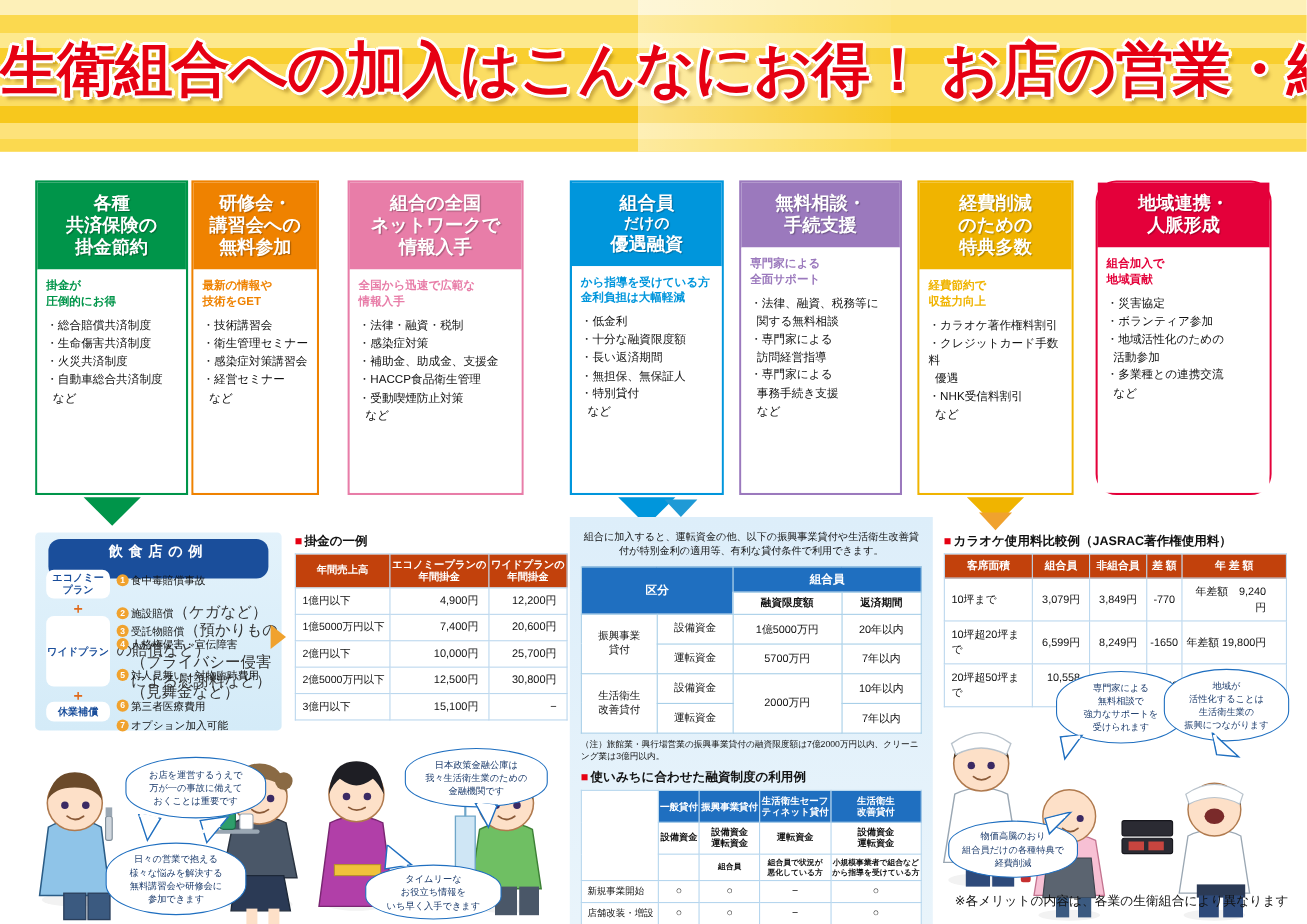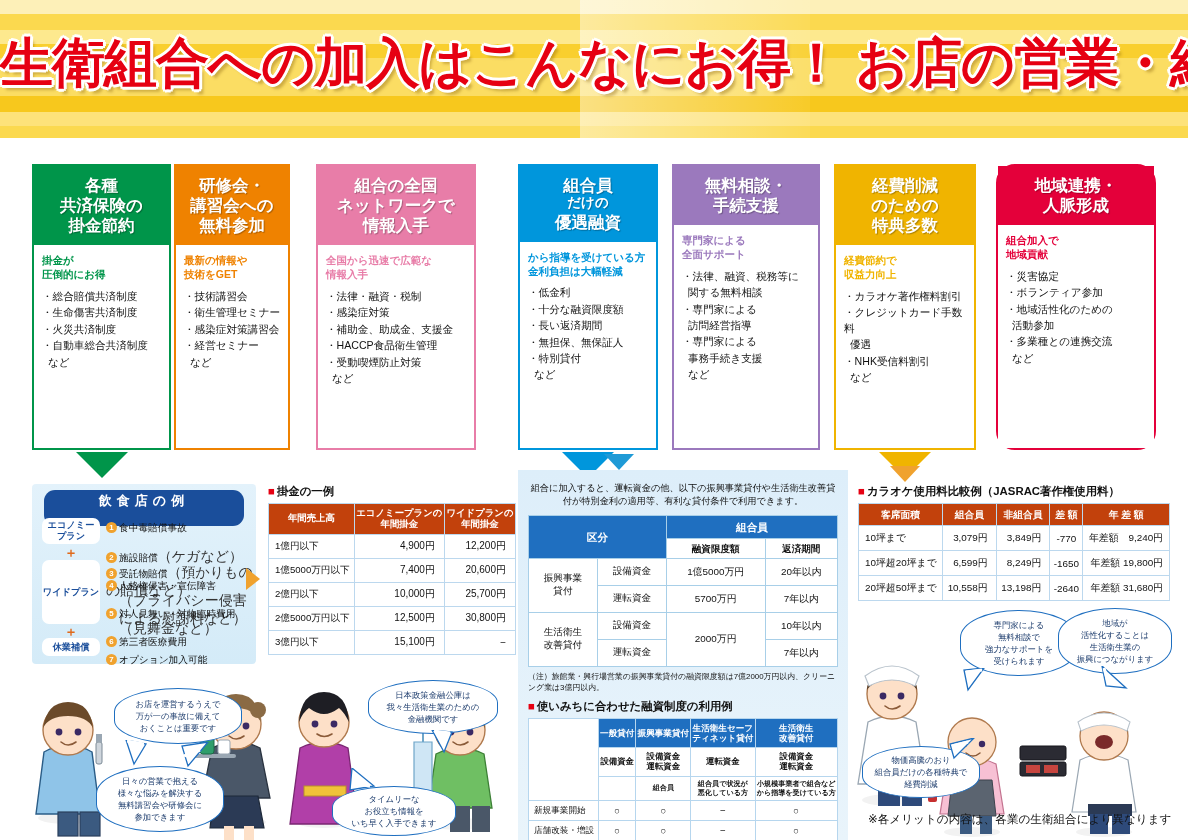--- a/index.html
+++ b/index.html
@@ -144,21 +144,21 @@
   #panel-kara { position: absolute; left: 858px; top: 484px; width: 312px; }
   #kara-arrow {
     position: absolute; left: 32px; top: -18px; width: 0; height: 0;
     border-left: 15px solid transparent; border-right: 15px solid transparent;
     border-top: 16px solid #f0a22e;
   }
   #kara-table thead th { font-size: 9.8px; padding: 5px 2px; }
   #kara-table tbody td { font-size: 9.9px; padding: 5px 3px; }
   #kara-table tbody td:first-child { text-align: left; padding-left: 6px; }
   #kara-table tbody td:nth-child(2), #kara-table tbody td:nth-child(3) { text-align: right; padding-right: 8px; }
-  #kara-table tbody td:nth-child(5) { text-align: right; padding-right: 6px; }
+  #kara-table tbody td:nth-child(5) { text-align: right; padding-right: 18px; }
 
   
   .bubble {
     position: absolute; border: 1.3px solid #1f6fc0; background: #fff;
     border-radius: 50%/42%; color: #1a3a6b; font-size: 8.4px; line-height: 1.45;
     text-align: center; display: flex; align-items: center; justify-content: center;
     padding: 6px 8px;
   }
 
   #footer-note {

